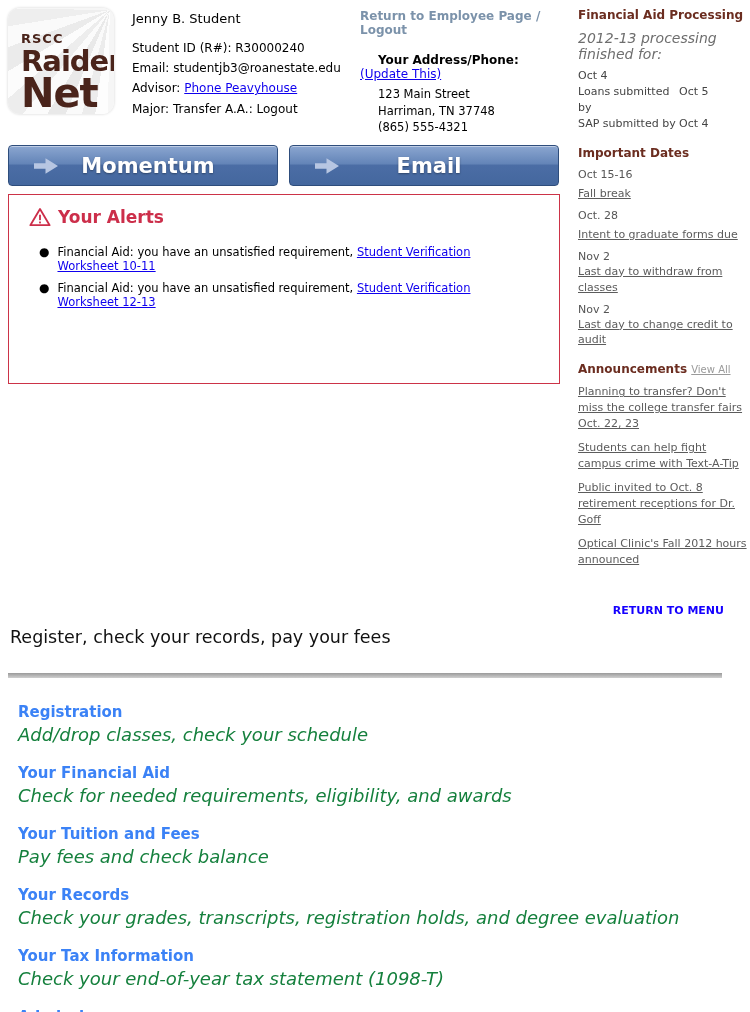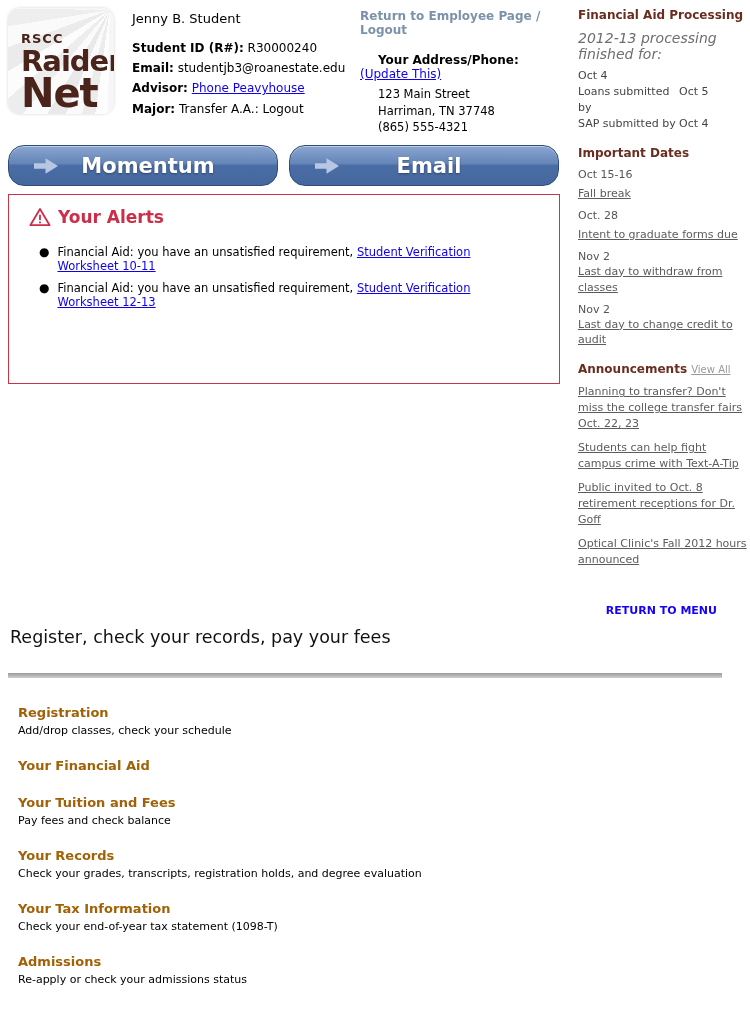--- a/index.html
+++ b/index.html
@@ -30,34 +30,34 @@
     box-shadow:0 0 3px rgba(0,0,0,.18);
   }
   .logo-text { position:absolute; left:13px; top:24px; color:#4a241b; line-height:1; }
   .logo-rscc { font-size:13px; font-weight:bold; letter-spacing:1px; margin-bottom:2px; }
   .logo-raider { font-size:29px; font-weight:bold; letter-spacing:-1px; }
   .logo-net { font-size:40px; font-weight:bold; letter-spacing:-1px; margin-top:-3px; }
 
   .student-info { margin-left:18px; padding-top:3px; font-size:12px; width:228px; flex:none;}
   .student-name { font-size:13px; margin-bottom:14px; }
   .student-info .row { margin-bottom:4px; line-height:1.35; }
-  .student-info b { font-weight:bold; }
+  .student-info b { font-weight:normal; }
 
   .center-block { padding-top:1px; font-size:12px; }
   .top-nav { color:#7b92aa; font-weight:bold; font-size:12px; margin-bottom:16px; }
   .top-nav a { color:#7b92aa; text-decoration:none; cursor:pointer; }
   .addr-label { font-weight:bold; margin-left:18px; }
   .addr-lines { margin-left:18px; margin-top:5px; font-size:11.5px; line-height:1.45; }
 
   a.blue-link { color:#0f00ee; text-decoration:underline; cursor:pointer; }
 
   
   .btn-row { display:flex; gap:11px; margin:9px 0 0 8px; }
   .big-btn {
-    width:270px; height:41px; border-radius:16px; cursor:pointer;
+    width:270px; height:41px; border-radius:4px; cursor:pointer;
     border:1px solid #2e4d7c;
     background:linear-gradient(#8ba6d0 0%, #6485b8 45%, #4b6da5 50%, #44679e 100%);
     box-shadow:inset 0 1px 0 rgba(255,255,255,.45);
     display:flex; align-items:center; color:#fff;
     font-size:21px; font-weight:bold;
     text-shadow:0 1px 2px rgba(0,0,0,.35);
     font-family:"DejaVu Sans",sans-serif;
   }
   .big-btn .arrow { margin:0 0 0 24px; flex:none; display:flex; }
   .big-btn .lbl { flex:1; text-align:center; margin-right:40px; }
@@ -77,29 +77,29 @@
   .sb-italic { font-style:italic; color:#6e6e6e; font-size:14px; margin-bottom:6px; }
   .sb-row { display:flex; font-size:11px; color:#444; line-height:1.45; }
   .sb-row .l { width:101px; flex:none; }
   .sb-section { margin-bottom:14px; }
   .sb-date { font-size:11px; color:#555; margin-bottom:1px; margin-top:7px; }
   .sb-link { font-size:11px; color:#5c5c5c; text-decoration:underline; cursor:pointer; display:inline-block; line-height:1.45; }
   .sb-ann-link { display:block; margin-bottom:8px; }
   .view-all { font-size:10px; color:#9a9a9a; font-weight:normal; text-decoration:underline; cursor:pointer; }
 
   
-  .return-menu { text-align:right; padding-right:33px; margin-top:17px; }
+  .return-menu { text-align:right; padding-right:26px; margin-top:17px; }
   .return-menu a { color:#1500ff; font-weight:bold; font-size:11px; text-decoration:none; cursor:pointer; }
   .section-title { font-size:17.5px; margin:9px 0 0 10px; color:#111; }
   .divider1 { width:714px; height:5px; margin:26px 0 0 8px;
     background:linear-gradient(#9a9a9a,#cfcfcf); }
   .menu-list { margin:24px 0 0 18px; }
   .menu-item { margin-bottom:18px; }
-  .menu-item a { color:#a16207; font-weight:bold; font-size:13px; text-decoration:none; cursor:pointer; }
-  .menu-item .desc { font-size:11px; margin-top:3px; color:#000000; }
+  .menu-item a { color:#3b82f6; font-weight:bold; font-size:15px; text-decoration:none; cursor:pointer; }
+  .menu-item .desc { font-size:18px; margin-top:3px; color:#15803d;font-style:italic; }
 </style>
 </head>
 <body>
 
 <div class="page">
   <div class="top-flex">
 
     <div class="main-col">
       <div class="header-row">
         <div class="logo">
@@ -254,20 +254,21 @@
   <div class="section-title">Register, check your records, pay your fees</div>
   <div class="divider1"></div>
 
   <div class="menu-list">
     <div class="menu-item">
       <a>Registration</a>
       <div class="desc">Add/drop classes, check your schedule</div>
     </div>
     <div class="menu-item">
       <a>Your Financial Aid</a>
+      <div class="desc">Check for needed requirements, eligibility, and awards</div>
     </div>
     <div class="menu-item">
       <a>Your Tuition and Fees</a>
       <div class="desc">Pay fees and check balance</div>
     </div>
     <div class="menu-item">
       <a>Your Records</a>
       <div class="desc">Check your grades, transcripts, registration holds, and degree evaluation</div>
     </div>
     <div class="menu-item">

